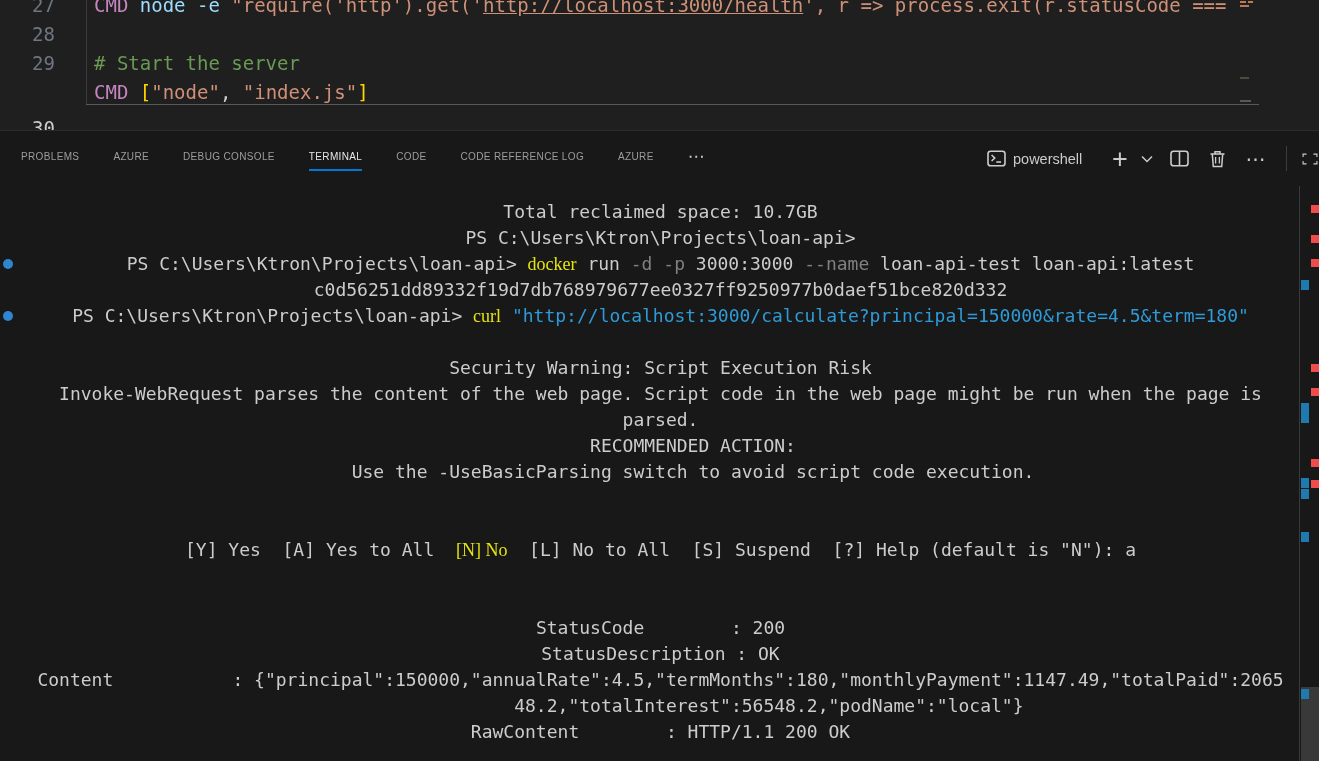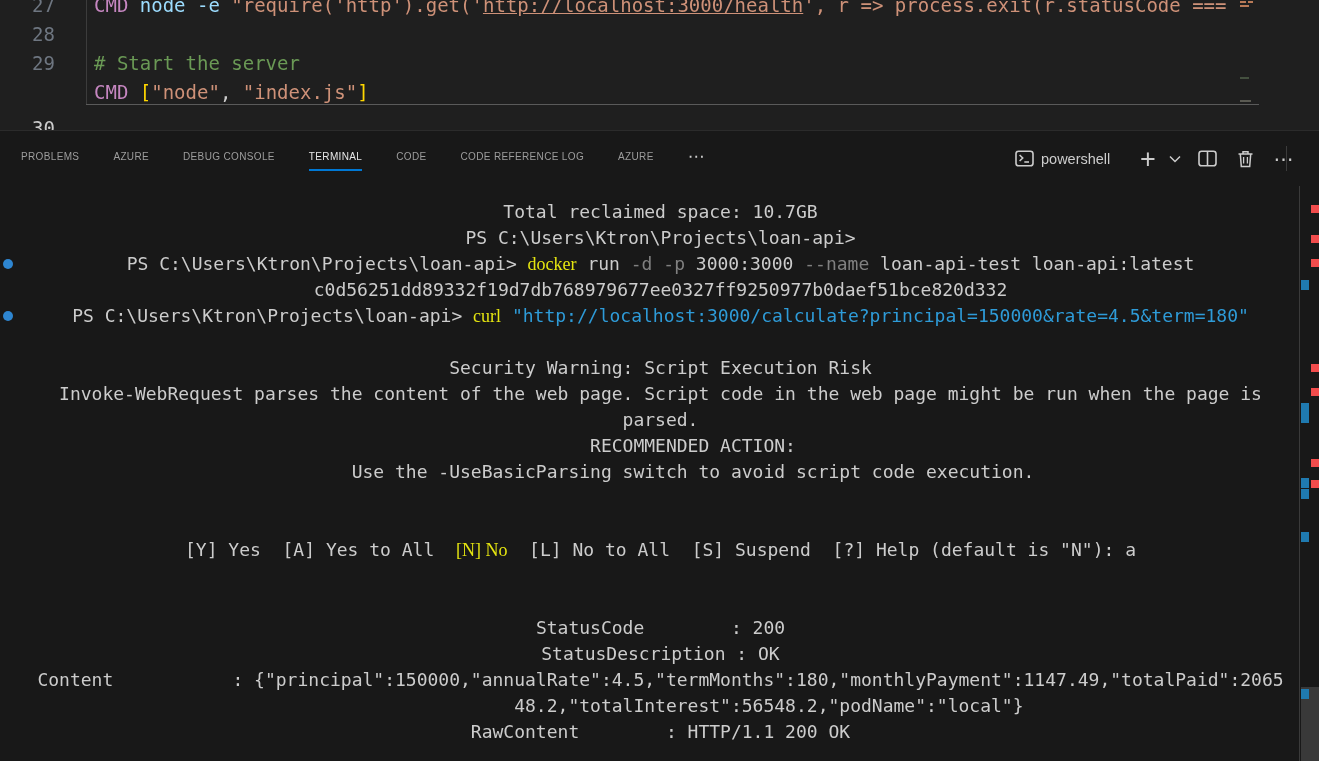--- a/index.html
+++ b/index.html
@@ -24,21 +24,21 @@
   .mm{position:absolute;}
   
   .panel{position:absolute;left:0;top:130px;width:1319px;height:631px;background:var(--panel_bg);
     border-top:1px solid #2b2b2b;box-sizing:border-box;}
   .tabbar{position:relative;height:55px;width:100%;}
   .tabs{display:flex;align-items:center;height:100%;padding-left:21px;gap:34px;}
   .tab{font-size:10px;letter-spacing:.35px;color:var(--tab_fg);cursor:pointer;
     padding:5px 0 7px;border-bottom:2px solid transparent;white-space:nowrap;}
   .tab.active{color:var(--tab_active_fg);border-bottom-color:var(--accent_blue);text-align:center;}
   .tab-more{color:#cccccc;font-size:17px;line-height:10px;}
-  .hdr-ic{position:absolute;top:0;height:55px;display:flex;align-items:center;justify-content:center;color:#cccccc;cursor:pointer;margin-left:28px;}
+  .hdr-ic{position:absolute;top:0;height:55px;display:flex;align-items:center;justify-content:center;color:#cccccc;cursor:pointer;}
   .shell-label{font-size:14.5px;color:#cccccc;}
   .plus{font-size:27px;font-weight:100;line-height:20px;}
   .dots{font-size:20px;letter-spacing:1px;}
   .vdiv{position:absolute;top:15px;left:1286px;width:1px;height:25px;background:#3c3c3c;}
   
   .term{position:absolute;left:0;top:55px;right:20px;bottom:0;overflow:hidden;}
   #terminal-lines{padding-top:13px;}
   .term-row{position:relative;height:26px;line-height:26px;padding-left:22px;white-space:pre;
     font-family:"DejaVu Sans Mono", monospace;font-size:18px;color:var(--term_fg);text-align:center;}
   .tt-plain{color:var(--term_fg);}

